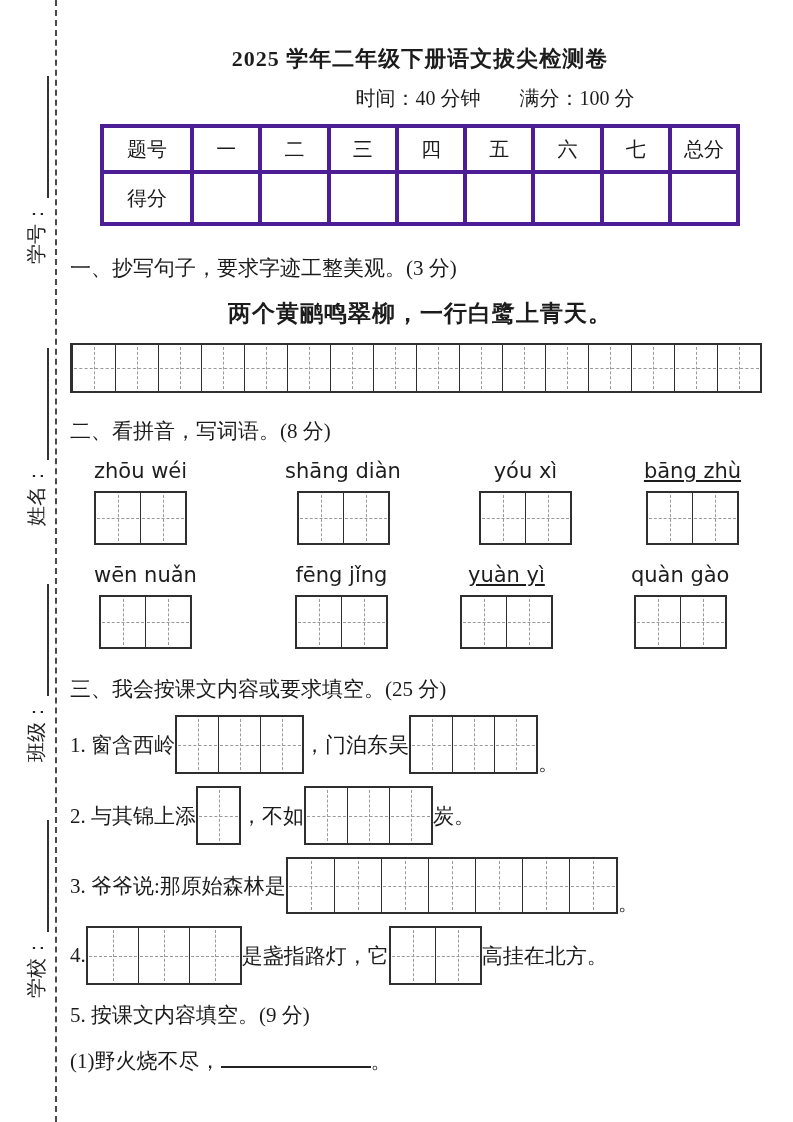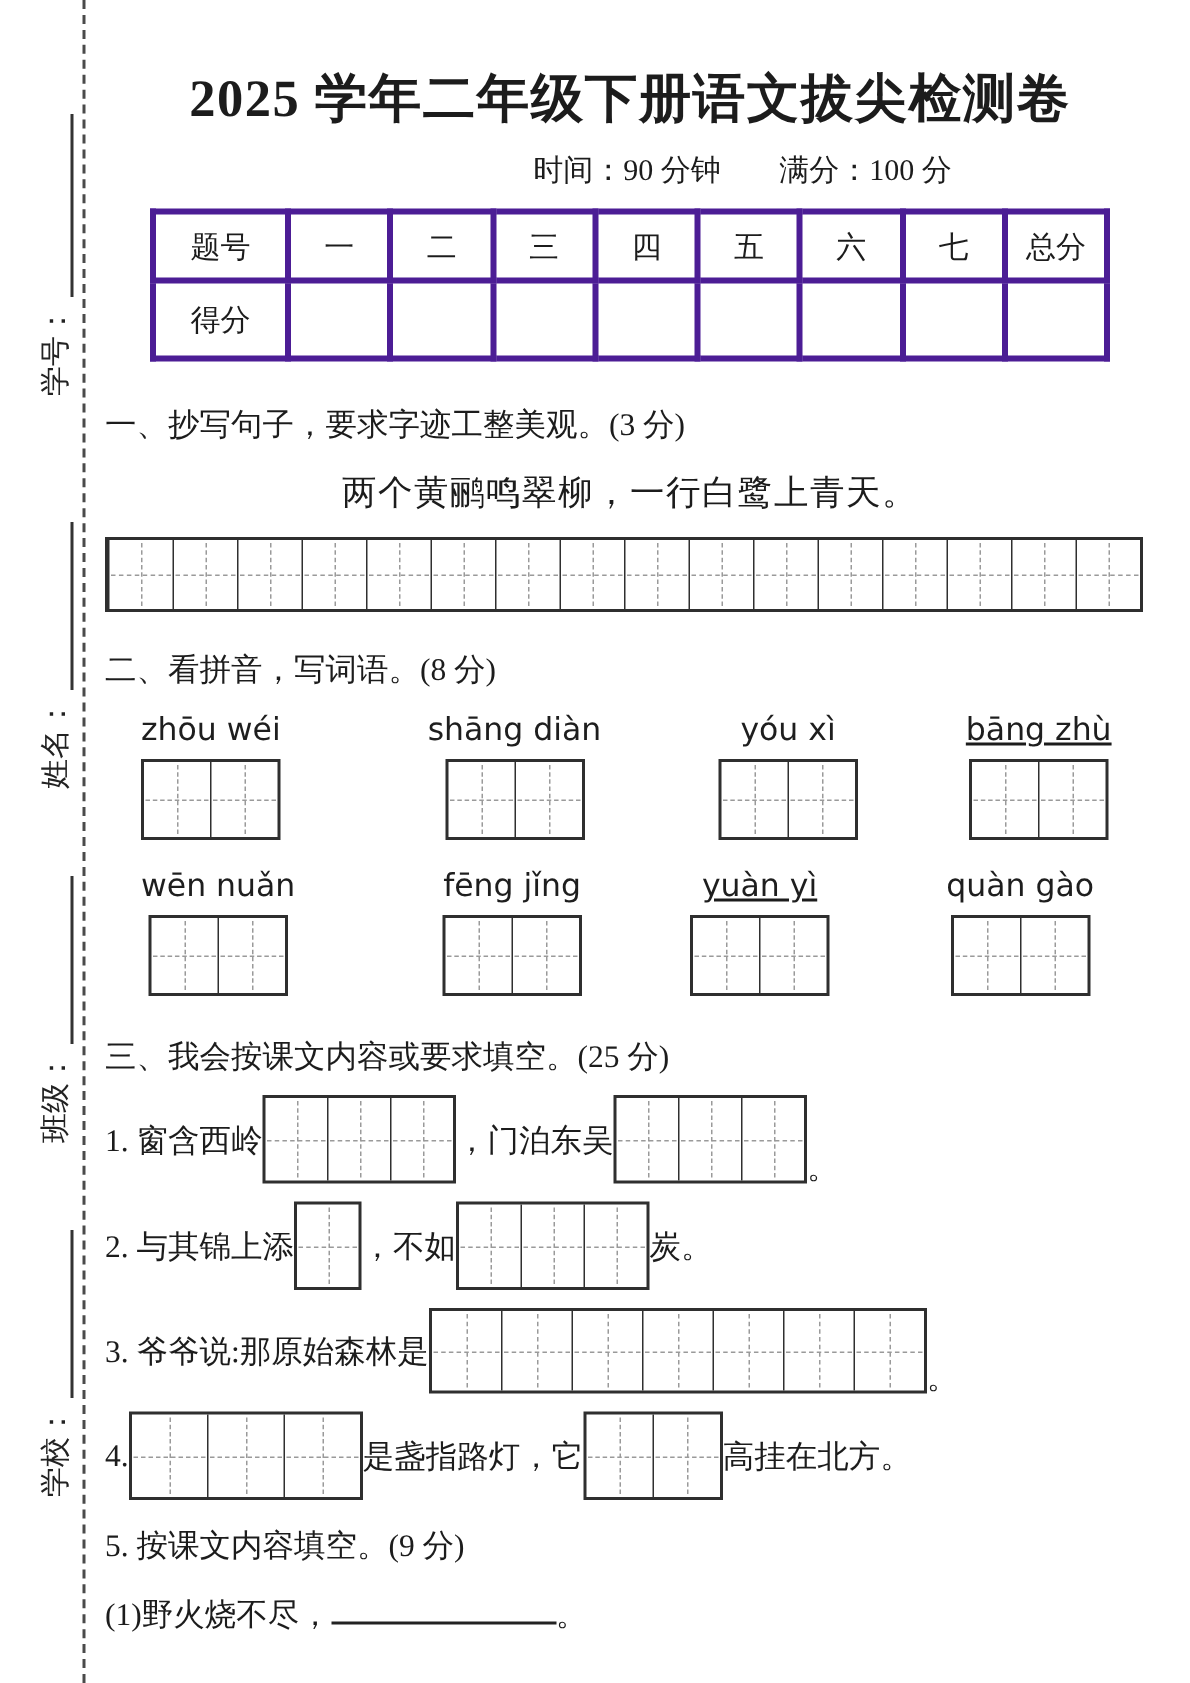--- a/index.html
+++ b/index.html
@@ -14,33 +14,33 @@
     transform-origin:0 0;transform:rotate(-90deg) translateX(-1020px);
     display:flex;align-items:center;font-size:20px;color:#222;white-space:nowrap;
   }
   .seal-label{display:inline-block;}
   .seal-blank{display:inline-block;height:24px;border-bottom:2px solid #333;}
   .sb-1{width:112px;margin-left:6px;} .ml-a{margin-left:62px;} .ml-b{margin-left:58px;}
   .ml-c{margin-left:58px;} .ml-d{margin-left:84px;} .sb-4{width:122px;margin-left:6px;}
 
   
   .content{margin-left:70px;width:700px;}
-  .title{font-size:35px;font-weight:bold;text-align:center;padding-top:46px;letter-spacing:1px;line-height:1.15;}
+  .title{font-size:22px;font-weight:bold;text-align:center;padding-top:46px;letter-spacing:1px;line-height:1.15;}
   .subtitle{font-size:28px;font-weight:bold;text-align:center;margin-top:14px;}
   .time-line{font-size:20px;margin-top:14px;text-align:center;padding-left:150px;}
   .time-line .gap2{margin-left:34px;}
 
   table.score{border-collapse:collapse;margin-top:12px;margin-left:30px;width:640px;table-layout:fixed;}
   table.score td{border:4px solid #4c1d95;text-align:center;font-size:20px;padding:0;}
   table.score tr.r1 td{height:42px;} table.score tr.r2 td{height:48px;}
   table.score td.c0{width:86px;} table.score td.c8{width:64px;}
 
   .sec-heading{font-size:21px;margin-top:0;font-weight:normal;}
   .s1-heading{margin-top:28px;}
-  .copy-sentence{font-size:23px;font-weight:normal;text-align:center;margin-top:16px;letter-spacing:1px;}
+  .copy-sentence{font-size:23px;font-weight:bold;text-align:center;margin-top:16px;letter-spacing:1px;}
 
   
   .grid{display:inline-flex;border:2px solid #2f2f2f;vertical-align:middle;background:#fff;}
   .tian{position:relative;border-left:1.5px solid #2f2f2f;}
   .grid .tian:first-child{border-left:none;}
   .tian::before{content:'';position:absolute;left:50%;top:2px;bottom:2px;border-left:1.5px dashed #9a9a9a;}
   .tian::after{content:'';position:absolute;top:50%;left:1px;right:1px;border-top:1.5px dashed #9a9a9a;}
 
   .grid-s1{display:flex;margin-top:14px;border:2px solid #2f2f2f;width:688px;}
   .grid-s1 .tian{flex:1 1 auto;height:46px;}
@@ -76,21 +76,21 @@
   <span class="seal-label ml-c">姓名：</span>
     <span class="seal-blank sb-1"></span>
   <span class="seal-label ml-d">学号：</span>
     <span class="seal-blank sb-4"></span>
 </div>
 
 <div class="content">
 
   <div class="title">2025 学年二年级下册语文拔尖检测卷</div>
   <div class="time-line">
-    <span>时间：90 分钟</span>
+    <span>时间：40 分钟</span>
     <span class="gap2">满分：100 分</span>
   </div>
 
   <table class="score">
     <tbody>
         <tr class="r1">
       <td class="c0">题号</td>
       <td>一</td>
       <td>二</td>
       <td>三</td>

